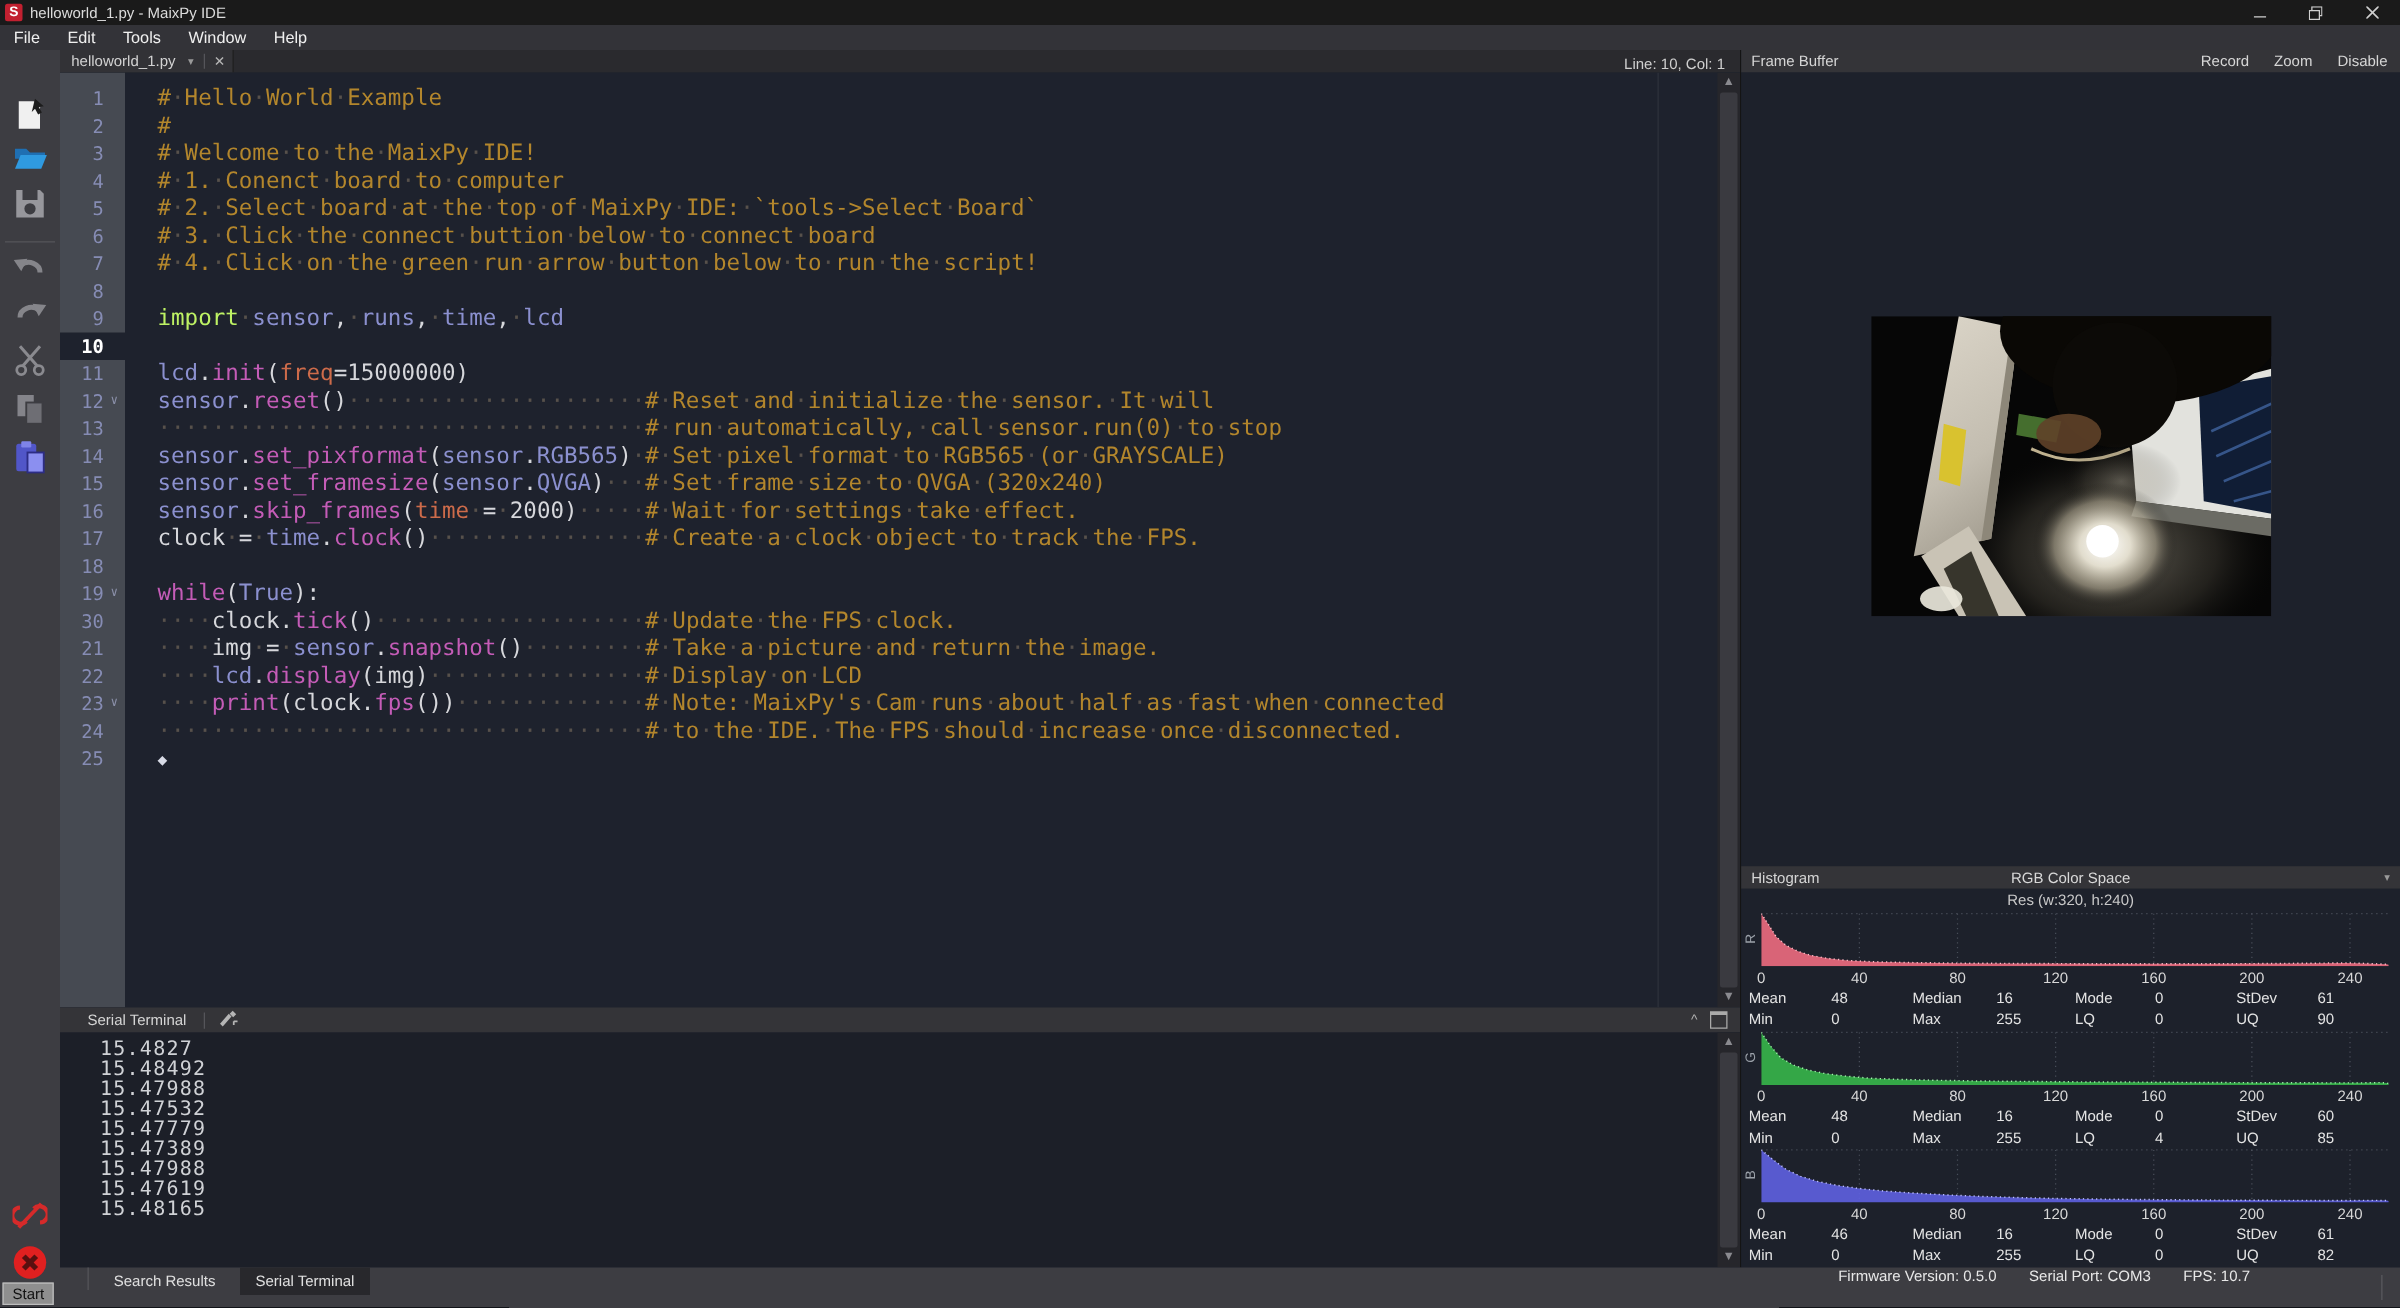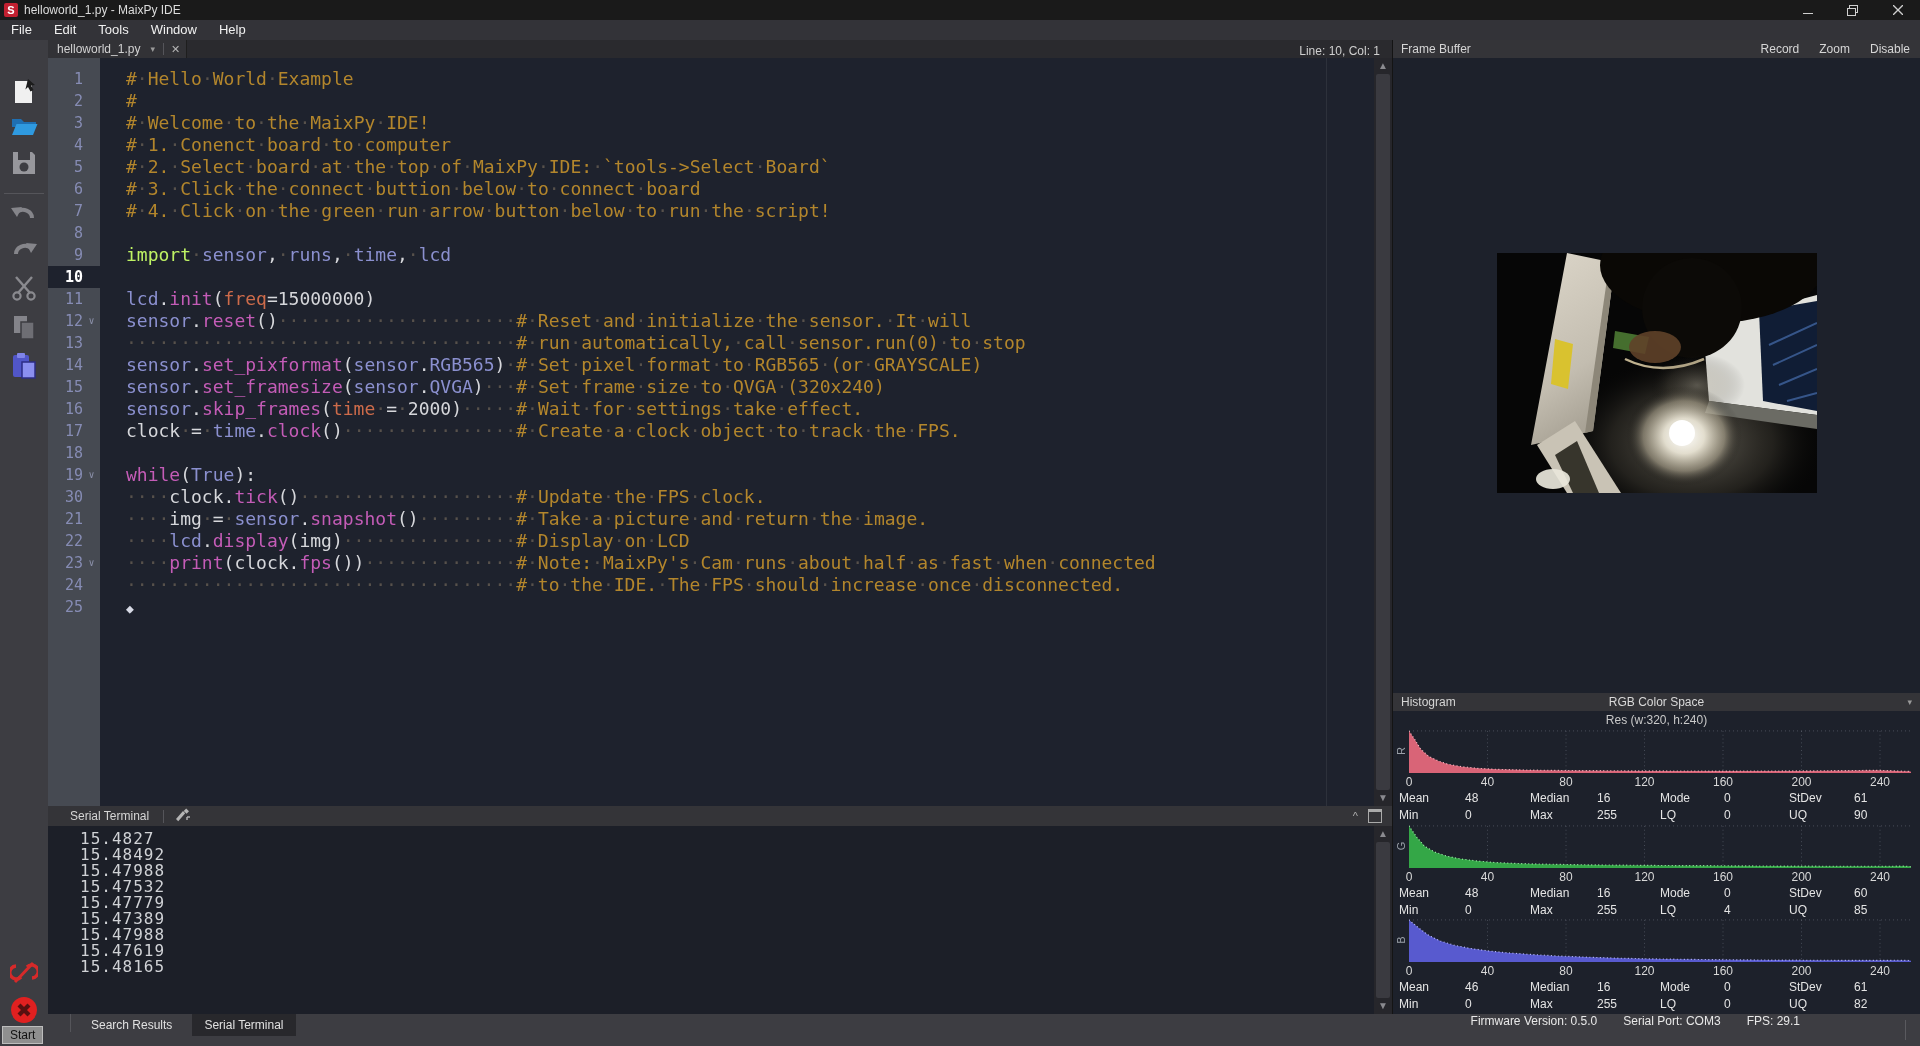--- a/index.html
+++ b/index.html
@@ -612,18 +612,18 @@
 
   <div class="statusbar">
     <div class="sb-div"></div>
     <span id="sbtabs" style="display:flex">
         <span class="sb-tab">Search Results</span>
         <span class="sb-tab active">Serial Terminal</span>
       </span>
     <div class="sb-right" id="sbright">
         <span>Firmware Version: 0.5.0</span>
         <span>Serial Port: COM3</span>
-        <span>FPS:  29.1</span>
+        <span>FPS:  10.7</span>
       </div>
     <div class="sb-grip"></div>
   </div>
 
 </div>
 
 </body></html>

